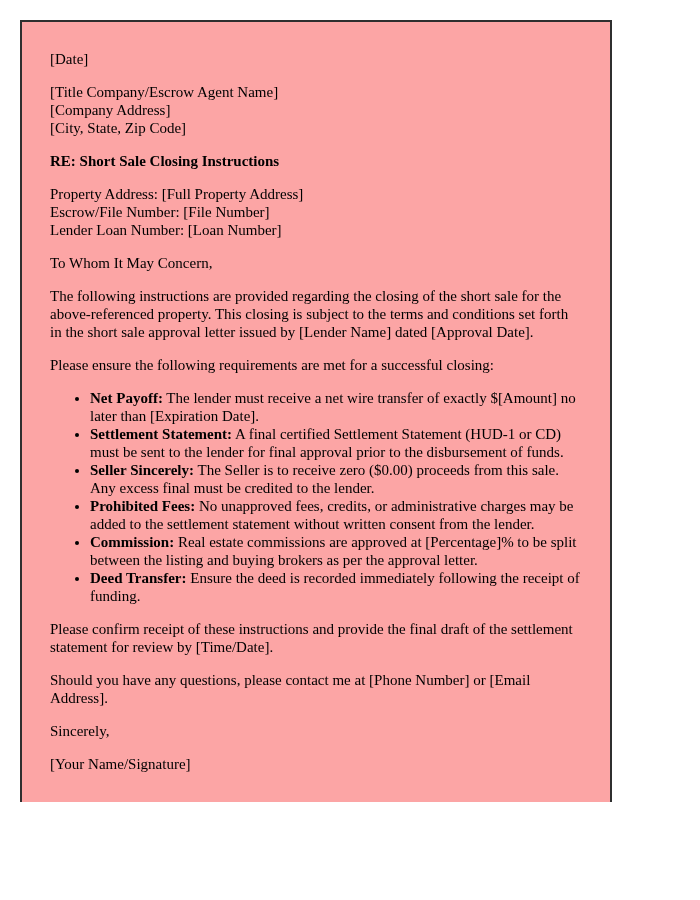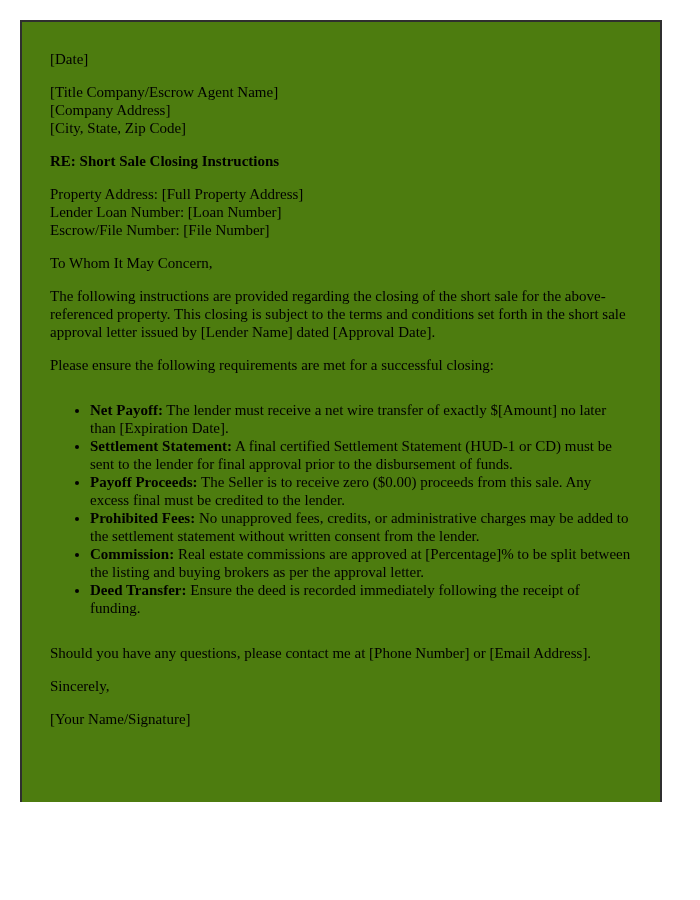--- a/index.html
+++ b/index.html
@@ -8,43 +8,43 @@
     background: #ffffff;
     width: 700px;
     height: 900px;
     overflow: hidden;
   }
   .page {
     box-sizing: border-box;
     position: absolute;
     left: 20px;
     top: 20px;
-    width: 642px;
+    width: 592px;
     height: 782px;
-    background: #4d7c0f;
+    background: #fca5a5;
     border: 2px solid #2f2f2f;
     border-bottom: none;
     padding: 28px 28px 0 28px;
     font-family: "Liberation Serif", "DejaVu Serif", serif;
     font-size: 15px;
     line-height: 18px;
     color: #000000;
     overflow: hidden;
   }
   .para {
     margin: 15px 0;
   }
   .para:first-child {
     margin-top: 0;
   }
   .bold {
     font-weight: bold;
   }
   ul.req-list {
-    margin: 27px 0;
+    margin: 15px 0;
     padding-left: 40px;
     list-style-type: disc;
   }
   ul.req-list li {
     margin: 0;
     padding: 0;
   }
 </style>
 </head>
 <body>
@@ -56,39 +56,40 @@
   <div class="para">
     <div>[Title Company/Escrow Agent Name]</div>
     <div>[Company Address]</div>
     <div>[City, State, Zip Code]</div>
   </div>
 
   <p class="para bold">RE: Short Sale Closing Instructions</p>
 
   <div class="para">
     <div>Property Address: [Full Property Address]</div>
+    <div>Escrow/File Number: [File Number]</div>
     <div>Lender Loan Number: [Loan Number]</div>
-    <div>Escrow/File Number: [File Number]</div>
   </div>
 
   <p class="para">To Whom It May Concern,</p>
 
   <p class="para">The following instructions are provided regarding the closing of the short sale for the above-referenced property. This closing is subject to the terms and conditions set forth in the short sale approval letter issued by [Lender Name] dated [Approval Date].</p>
 
   <p class="para">Please ensure the following requirements are met for a successful closing:</p>
 
   <ul class="req-list">
     <li><span class="bold">Net Payoff:</span><span> The lender must receive a net wire transfer of exactly $[Amount] no later than [Expiration Date].</span></li>
     <li><span class="bold">Settlement Statement:</span><span> A final certified Settlement Statement (HUD-1 or CD) must be sent to the lender for final approval prior to the disbursement of funds.</span></li>
-    <li><span class="bold">Payoff Proceeds:</span><span> The Seller is to receive zero ($0.00) proceeds from this sale. Any excess final must be credited to the lender.</span></li>
+    <li><span class="bold">Seller Sincerely:</span><span> The Seller is to receive zero ($0.00) proceeds from this sale. Any excess final must be credited to the lender.</span></li>
     <li><span class="bold">Prohibited Fees:</span><span> No unapproved fees, credits, or administrative charges may be added to the settlement statement without written consent from the lender.</span></li>
     <li><span class="bold">Commission:</span><span> Real estate commissions are approved at [Percentage]% to be split between the listing and buying brokers as per the approval letter.</span></li>
     <li><span class="bold">Deed Transfer:</span><span> Ensure the deed is recorded immediately following the receipt of funding.</span></li>
   </ul>
 
+  <p class="para">Please confirm receipt of these instructions and provide the final draft of the settlement statement for review by [Time/Date].</p>
 
   <p class="para">Should you have any questions, please contact me at [Phone Number] or [Email Address].</p>
 
   <p class="para">Sincerely,</p>
 
   <p class="para">[Your Name/Signature]</p>
 
 </div>
 
 </body></html>

